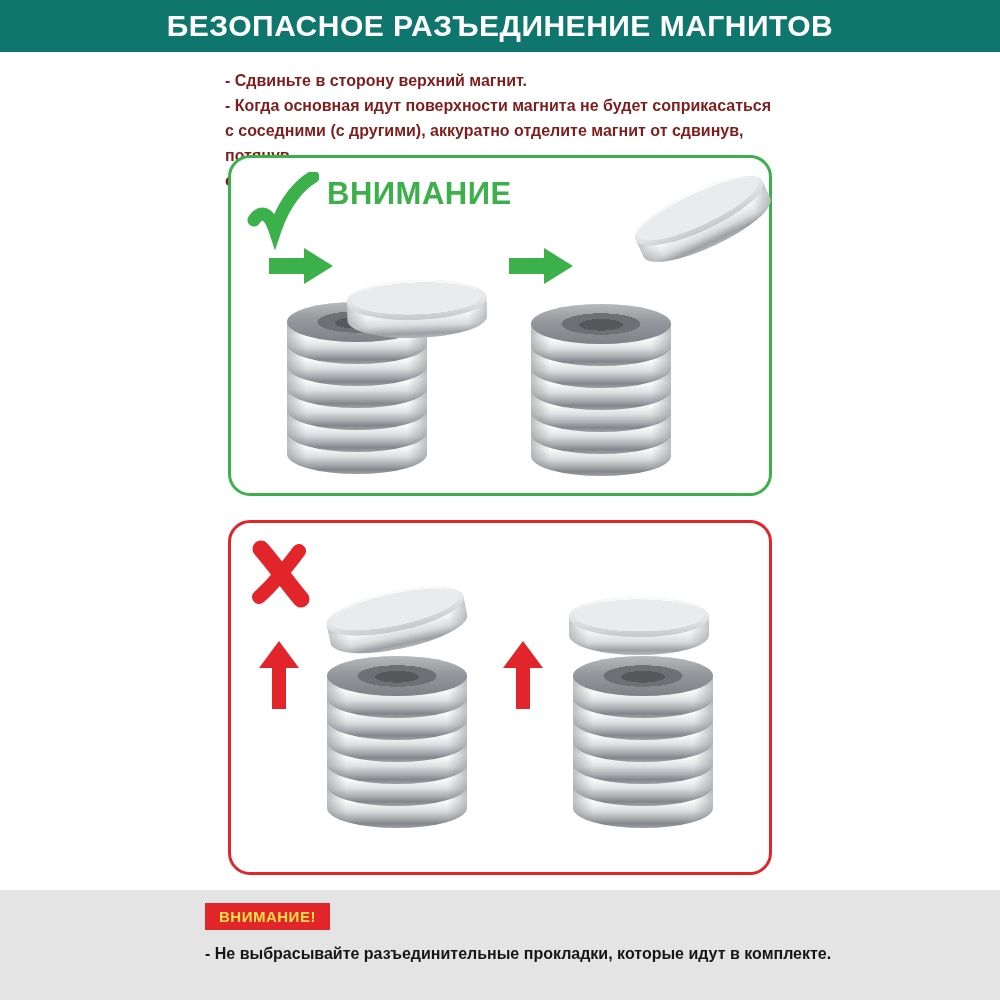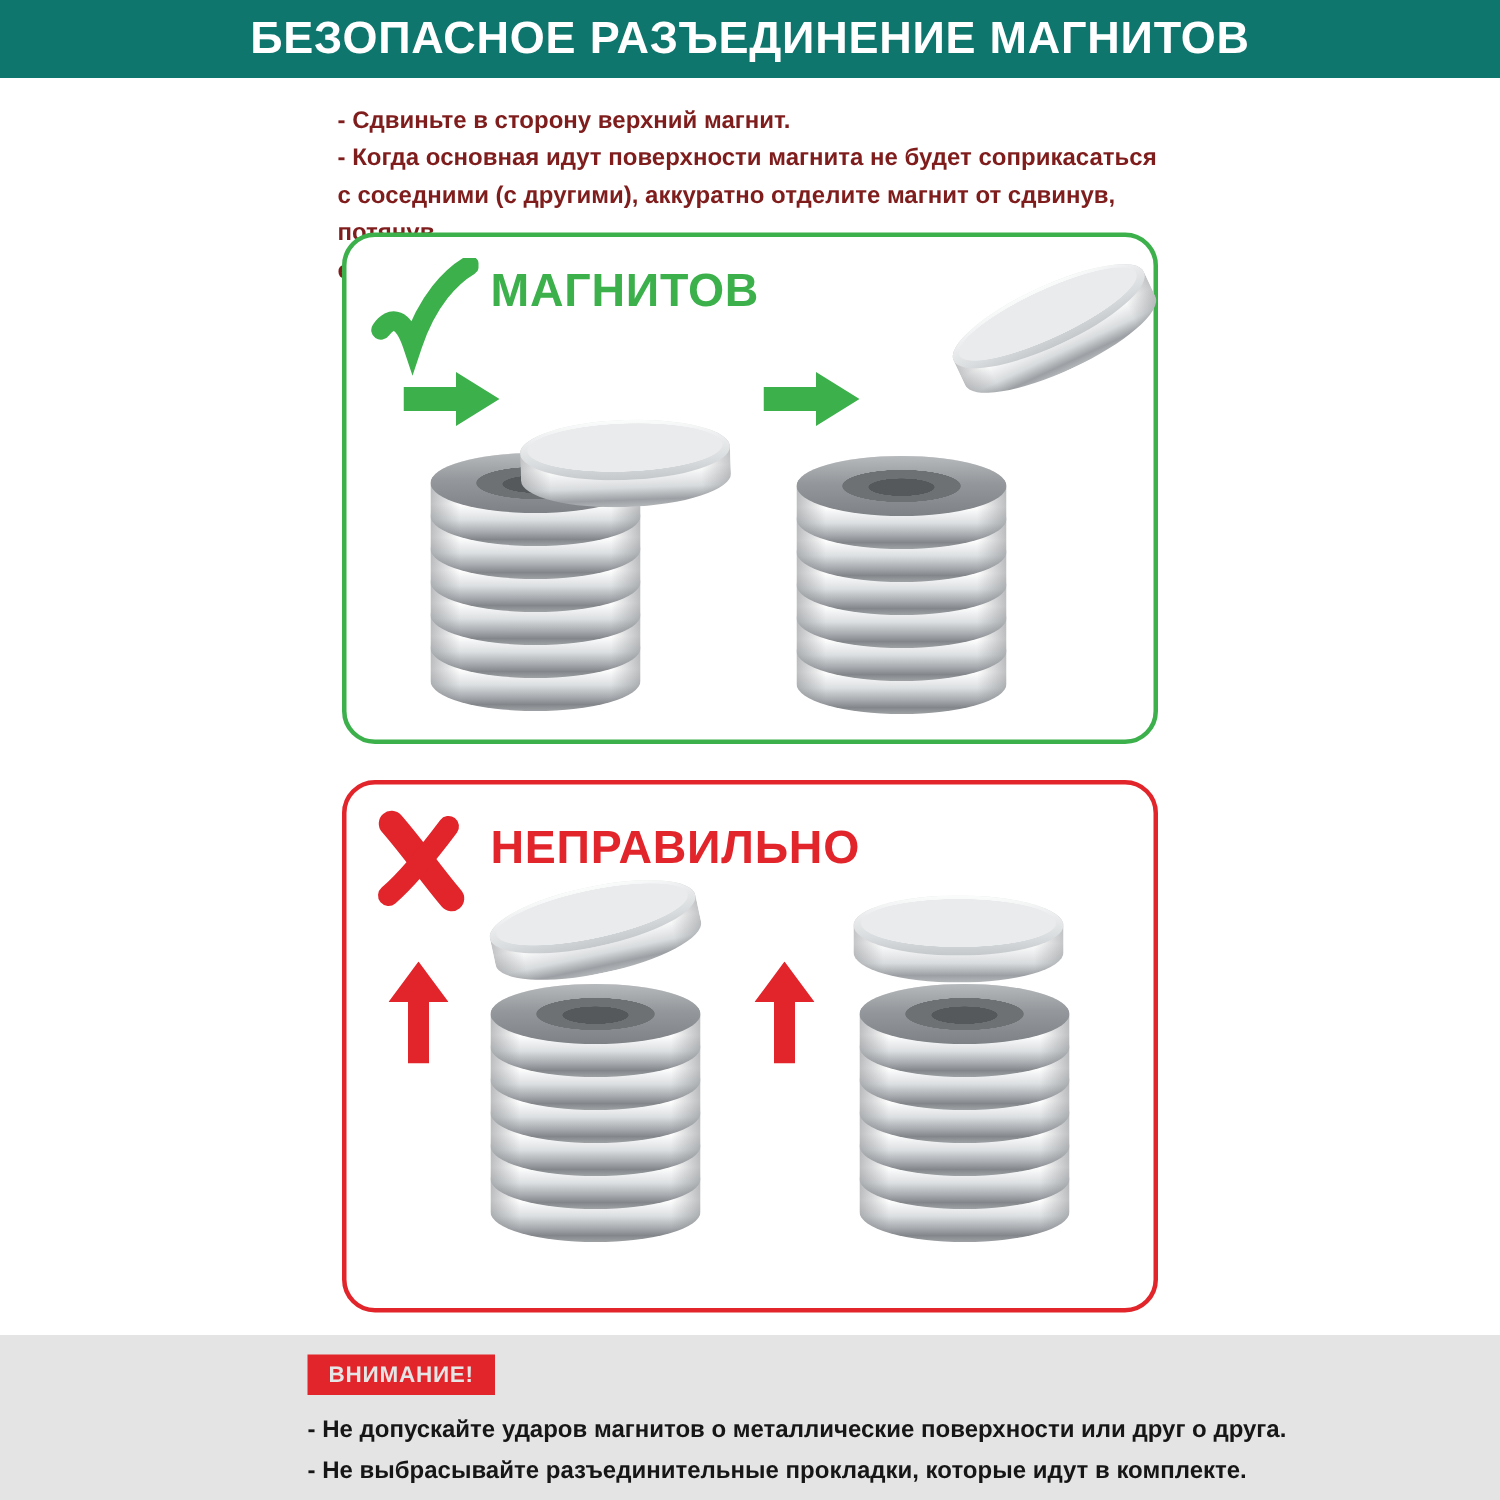--- a/index.html
+++ b/index.html
@@ -48,21 +48,21 @@
           background:
             linear-gradient(90deg, rgba(110,113,117,.4) 0%, rgba(255,255,255,0) 14%, rgba(255,255,255,0) 86%, rgba(110,113,117,.4) 100%),
             linear-gradient(180deg,#e3e5e6 0%,#f4f5f6 30%,#ffffff 55%,#d8dbdd 78%,#9c9fa3 92%,#b4b7ba 100%); }
   .m-face { position:absolute; left:0; top:0; width:140px; height:40px; border-radius:50%; z-index:2;
           background:
             radial-gradient(ellipse 72% 62% at 50% 46%, #e9ebec 0 64%, rgba(0,0,0,0) 65%),
             linear-gradient(180deg,#fbfcfc 0%,#d9dcde 70%,#c5c8cb 100%); }
 
   
   .warning-band { position:absolute; left:0; top:890px; width:1000px; height:110px; background:#e4e4e4; }
-  .warning-badge { position:absolute; left:205px; top:13px; background:#e1252b; color:#e5e5e5;
+  .warning-badge { position:absolute; left:205px; top:13px; background:#e1252b; color:#fde047;
                    font-size:15px; font-weight:bold; padding:5px 14px; letter-spacing:.5px; }
   .warning-items { position:absolute; left:205px; top:50px; font-size:16px; font-weight:bold;
                    color:#161616; line-height:27px; }
 </style>
 </head>
 <body>
 
 <div class="page">
 
   <div class="header">
@@ -73,21 +73,21 @@
     <div>- Сдвиньте в сторону верхний магнит.</div>
     <div>- Когда основная идут поверхности магнита не будет соприкасаться</div>
     <div>с соседними (с другими), аккуратно отделите магнит от сдвинув, потянув</div>
     <div>его в сторону.</div>
   </div>
 
   <div class="panel correct">
     <svg class="mark-icon" style="left:16px;top:14px;" width="72" height="84" viewBox="0 0 72 84">
       <path d="M7 48 C14 38, 22 40, 28 58 C38 28, 54 12, 66 5" fill="none" stroke="#3bb04b" stroke-width="13" stroke-linecap="round"></path>
     </svg>
-    <div class="panel-title">МАГНИТОВ</div>
+    <div class="panel-title">ВНИМАНИЕ</div>
 
     <svg class="arrow" style="left:38px;top:90px;" width="64" height="36" viewBox="0 0 64 36">
       <polygon points="0,10 35,10 35,0 64,18 35,36 35,26 0,26" fill="#3bb04b"></polygon>
     </svg>
     <div class="stack" style="left:56px;top:144px;">
       <div class="discs">
           <div class="disc" style="z-index: 6;"></div>
           <div class="disc" style="z-index: 5;"></div>
           <div class="disc" style="z-index: 4;"></div>
           <div class="disc" style="z-index: 3;"></div>
@@ -119,21 +119,20 @@
         </div>
       <div class="top-face"></div>
     </div>
   </div>
 
   <div class="panel incorrect">
     <svg class="mark-icon" style="left:18px;top:14px;" width="64" height="74" viewBox="0 0 64 74">
       <path d="M12 12 C26 28, 40 48, 52 62" fill="none" stroke="#e1252b" stroke-width="17" stroke-linecap="round"></path>
       <path d="M50 14 C38 30, 24 48, 10 60" fill="none" stroke="#e1252b" stroke-width="14" stroke-linecap="round"></path>
     </svg>
-    <div class="panel-title">НЕПРАВИЛЬНО</div>
 
     <svg class="arrow" style="left:28px;top:118px;" width="40" height="68" viewBox="0 0 40 68">
       <polygon points="13,68 13,27 0,27 20,0 40,27 27,27 27,68" fill="#e1252b"></polygon>
     </svg>
     <div class="magnet" style="left:96px;top:68px;transform:rotate(-12deg);">
       <div class="m-body"></div>
       <div class="m-face"></div>
     </div>
     <div class="stack" style="left:96px;top:133px;">
       <div class="discs">
@@ -163,18 +162,17 @@
           <div class="disc" style="z-index: 2;"></div>
           <div class="disc" style="z-index: 1;"></div>
         </div>
       <div class="top-face"></div>
     </div>
   </div>
 
   <div class="warning-band">
     <div class="warning-badge">ВНИМАНИЕ!</div>
     <div class="warning-items">
-      <div>- Не допускайте ударов магнитов о металлические поверхности или друг о друга.</div>
       <div>- Не выбрасывайте разъединительные прокладки, которые идут в комплекте.</div>
     </div>
   </div>
 
 </div>
 
 </body></html>

